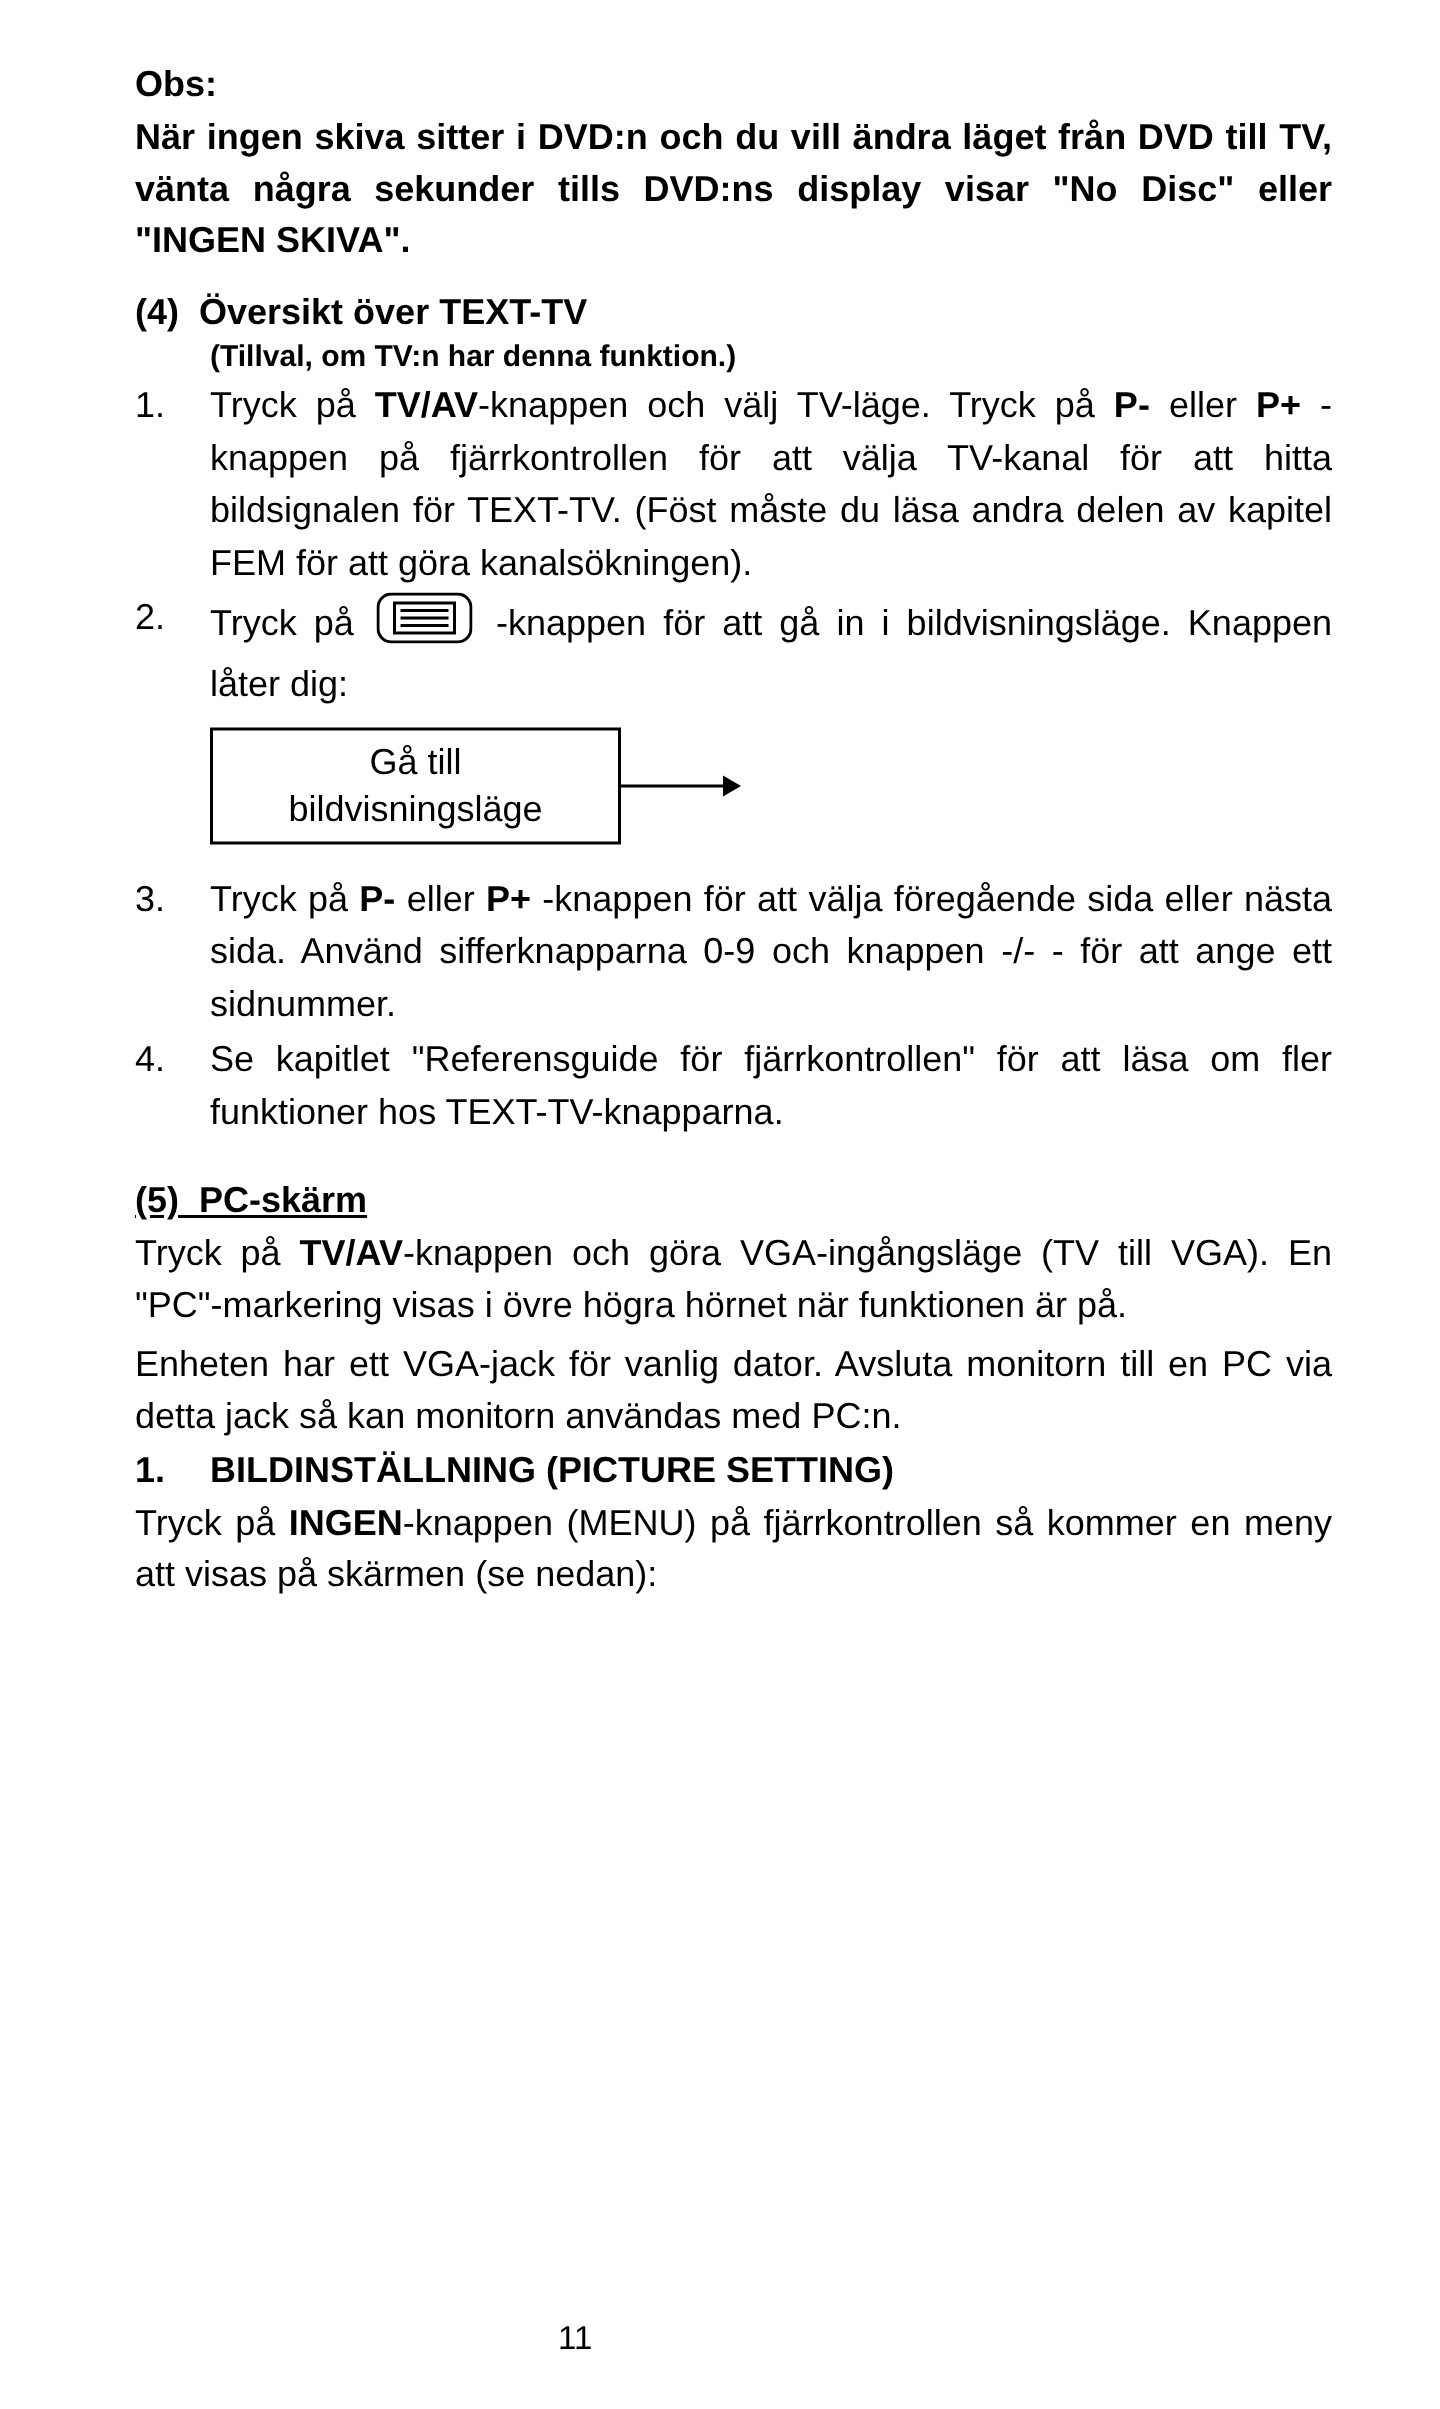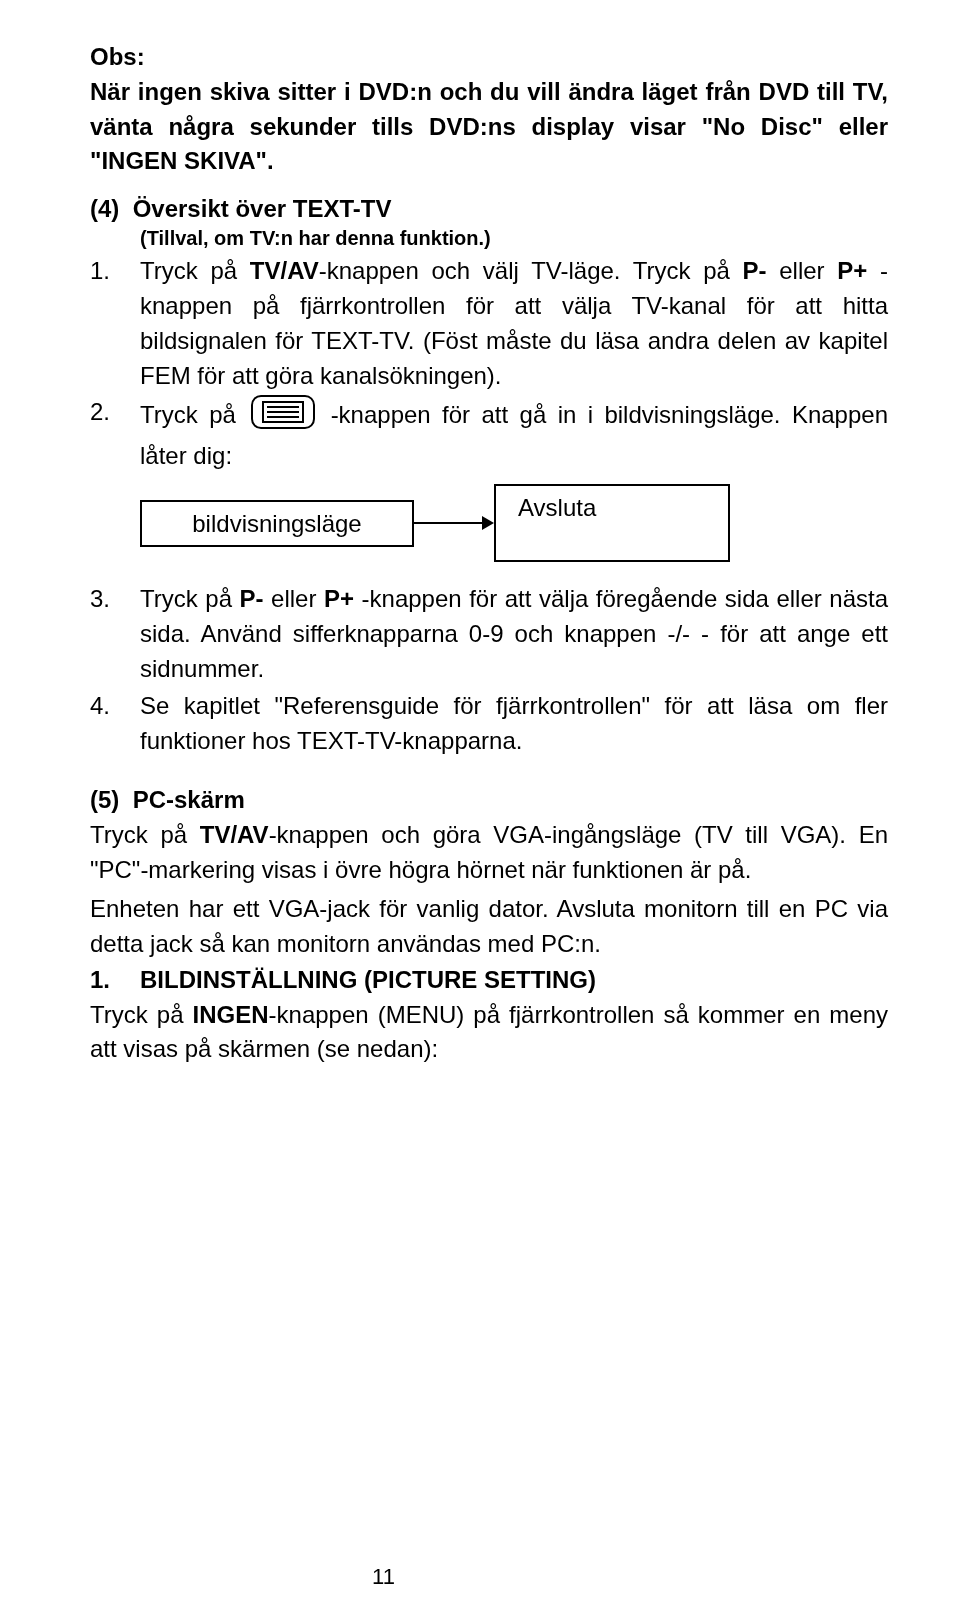--- a/index.html
+++ b/index.html
@@ -84,21 +84,21 @@
   }
   .sub-h {
     font-size: 24px;
     font-weight: bold;
     display: flex;
     margin-bottom: 4px;
   }
   .sub-h .num { width: 50px; flex-shrink:0; }
   .page-num {
     position: absolute;
-    bottom: 16px;
+    bottom: 34px;
     left: 0;
     width: 767px;
     text-align: center;
     font-size: 22px;
   }
 </style>
 </head>
 <body>
 
 <div class="page">
@@ -127,48 +127,45 @@
             <rect x="12" y="7" width="40" height="20" fill="none" stroke="#000" stroke-width="2"></rect>
             <line x1="16" y1="12" x2="48" y2="12" stroke="#000" stroke-width="2"></line>
             <line x1="16" y1="17" x2="48" y2="17" stroke="#000" stroke-width="2"></line>
             <line x1="16" y1="22" x2="48" y2="22" stroke="#000" stroke-width="2"></line>
           </svg>
         </span>
         <span>-knappen för att gå in i bildvisningsläge. Knappen låter dig:</span>
 
         <div class="flow-row">
           <div class="flow-box left">
+            <div>Gå till</div>
             <div>bildvisningsläge</div>
           </div>
           <svg class="flow-arrow" viewBox="0 0 80 30">
             <line x1="0" y1="15" x2="68" y2="15" stroke="#000" stroke-width="2"></line>
             <polygon points="68,8 80,15 68,22" fill="#000"></polygon>
           </svg>
-          <div class="flow-box right">
-            <div>Avsluta</div>
-            <div>&nbsp;</div>
-          </div>
         </div>
       </div>
     </div>
 
     <div class="num-item">
       <div class="num-marker">3.</div>
       <div class="num-body">
         <span>Tryck på </span><span class="bold">P-</span><span> eller </span><span class="bold">P+</span><span> -knappen för att välja föregående sida eller nästa sida. Använd sifferknapparna 0-9 och knappen -/- - för att ange ett sidnummer.</span>
       </div>
     </div>
 
     <div class="num-item">
       <div class="num-marker">4.</div>
       <div class="num-body">Se kapitlet "Referensguide för fjärrkontrollen" för att läsa om fler funktioner hos TEXT-TV-knapparna.</div>
     </div>
   </div>
 
-  <div class="section-title" style="margin-top:28px;">(5)&nbsp;&nbsp;PC-skärm</div>
+  <div class="section-title" style="margin-top:28px;text-decoration:underline;">(5)&nbsp;&nbsp;PC-skärm</div>
   <p class="para">
     <span>Tryck på </span><span class="bold">TV/AV</span><span>-knappen och göra VGA-ingångsläge (TV till VGA). En "PC"-markering visas i övre högra hörnet när funktionen är på.</span>
   </p>
   <p class="para">Enheten har ett VGA-jack för vanlig dator. Avsluta monitorn till en PC via detta jack så kan monitorn användas med PC:n.</p>
 
   <div class="sub-h">
     <span class="num">1.</span>
     <span>BILDINSTÄLLNING (PICTURE SETTING)</span>
   </div>
   <p class="para">

